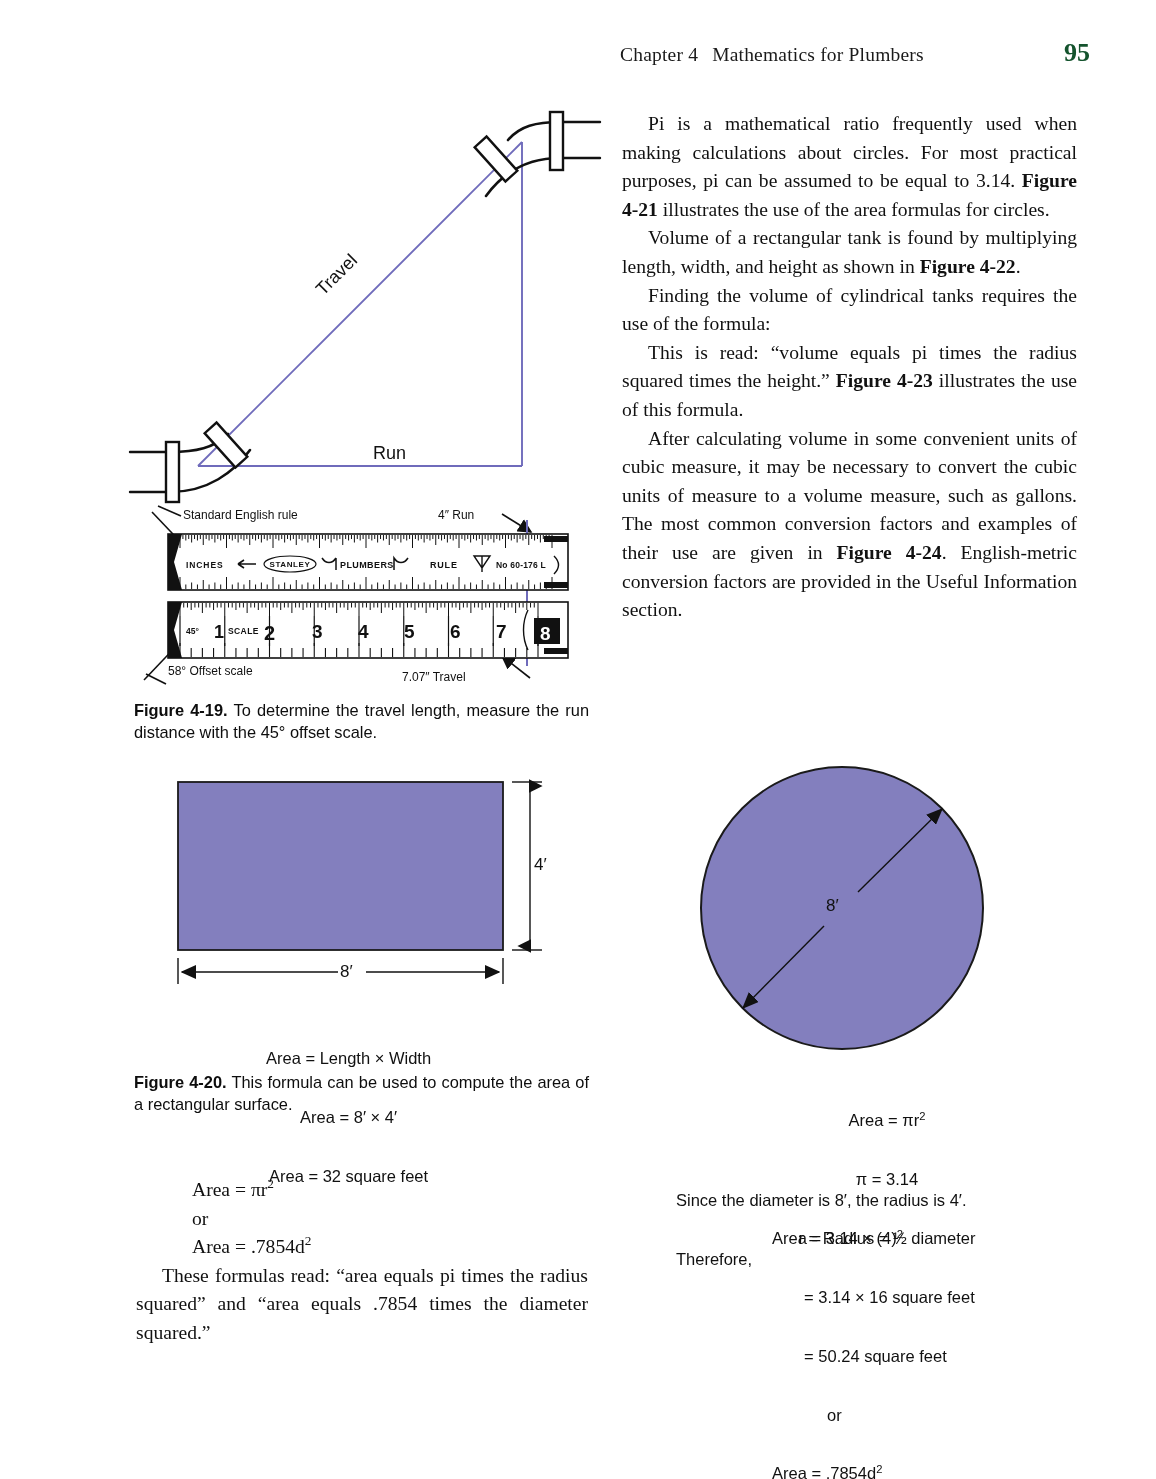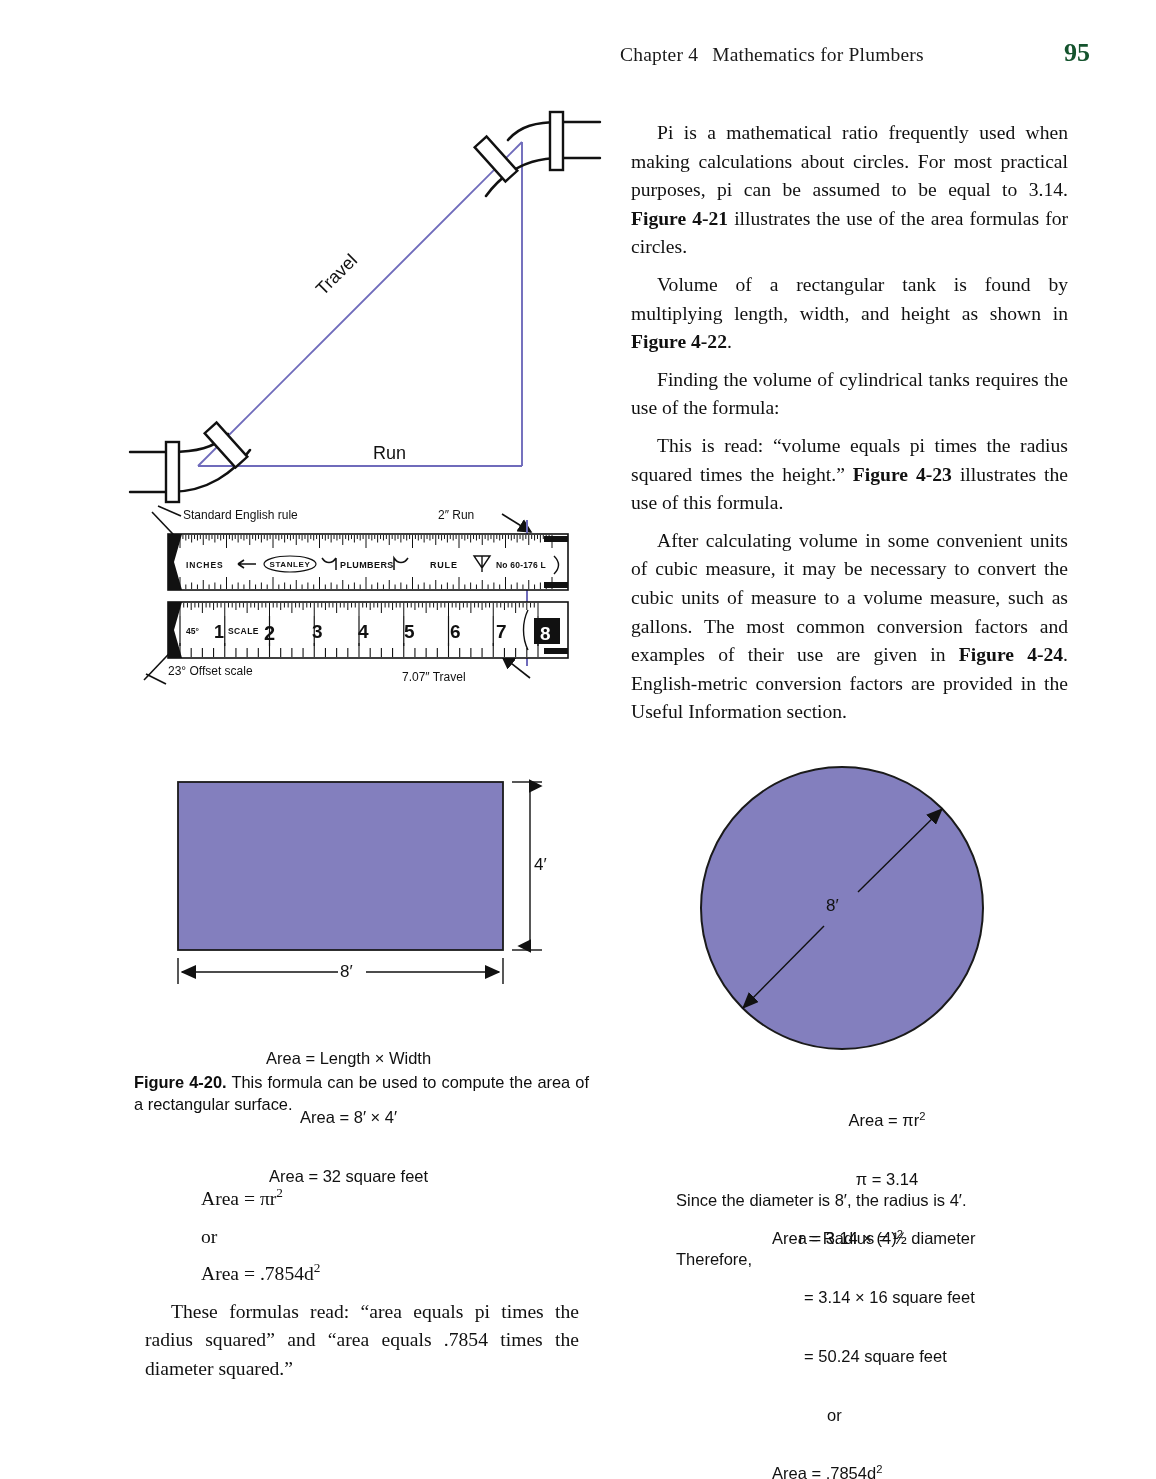--- a/index.html
+++ b/index.html
@@ -32,21 +32,21 @@
 
   
   .col { position:absolute; }
   .bodytext {
     font-family:"Liberation Serif", serif;
     font-size:19.6px;
     line-height:28.6px;
     text-align:justify;
     color:#111;
   }
-  .bodytext p { margin:9px; text-indent:26px; }
+  .bodytext p { margin:0; text-indent:26px; }
   .bodytext p.noind { text-indent:0; }
   .bodytext b { font-weight:bold; }
   .formula {
     text-indent:0; margin:0; padding-left:30px;
     font-family:"Liberation Serif", serif; font-size:19.6px; line-height:28.6px;
   }
   sup { font-size:.68em; vertical-align:super; line-height:0; }
 
   
   .caption {
@@ -112,22 +112,22 @@
       </g>
     </svg>
 
     <div class="fl" style="left:182px; top:185px; transform:rotate(-45deg); transform-origin:left top; font-size:18px;">Travel</div>
     <div class="fl" style="left:243px; top:343px; font-size:18px;">Run</div>
   </div>
 
   <div class="fig" style="left:130px; top:498px; width:470px; height:190px;">
 
     <div class="fl" style="left:53px; top:10px;">Standard English rule</div>
-    <div class="fl" style="left:308px; top:10px;">2″ Run</div>
-    <div class="fl" style="left:38px; top:166px;">23° Offset scale</div>
+    <div class="fl" style="left:308px; top:10px;">4″ Run</div>
+    <div class="fl" style="left:38px; top:166px;">58° Offset scale</div>
     <div class="fl" style="left:272px; top:172px;">7.07″ Travel</div>
 
     <svg width="470" height="190" viewBox="0 0 470 190">
       <defs>
         <marker id="arrHead" markerWidth="9" markerHeight="9" refX="8" refY="4.5" orient="auto">
           <path d="M0,0 L9,4.5 L0,9 z" fill="#111"></path>
         </marker>
       </defs>
 
       <g stroke="#111" stroke-width="1.6" fill="none">
@@ -515,20 +515,23 @@
         <text x="274" y="140" font-family="Liberation Sans, sans-serif" font-size="19" font-weight="bold" fill="#111">5</text>
         <text x="320" y="140" font-family="Liberation Sans, sans-serif" font-size="19" font-weight="bold" fill="#111">6</text>
         <text x="366" y="140" font-family="Liberation Sans, sans-serif" font-size="19" font-weight="bold" fill="#111">7</text>
         <path d="M398,112 C392,124 392,140 398,152" stroke="#111" stroke-width="1.4" fill="none"></path>
         <rect x="404" y="120" width="26" height="26" fill="#111"></rect>
         <text x="410" y="142" font-family="Liberation Sans, sans-serif" font-size="19" font-weight="bold" fill="#fff">8</text>
       </g>
     </svg>
   </div>
 
+  <div class="caption" style="left:134px; top:700px; width:455px;">
+    <b>Figure  4-19.</b><span> To determine the travel length, measure the run distance with the 45° offset scale.</span>
+  </div>
 
   <div class="fig" style="left:160px; top:772px; width:400px; height:220px;">
     <svg width="400" height="220" viewBox="0 0 400 220">
       <defs>
         <marker id="aUp" markerWidth="10" markerHeight="10" refX="5" refY="9" orient="auto">
           <path d="M5,0 L10,10 L0,10 z" fill="#111"></path>
         </marker>
         <marker id="aDn" markerWidth="10" markerHeight="10" refX="5" refY="1" orient="auto">
           <path d="M5,10 L0,0 L10,0 z" fill="#111"></path>
         </marker>

